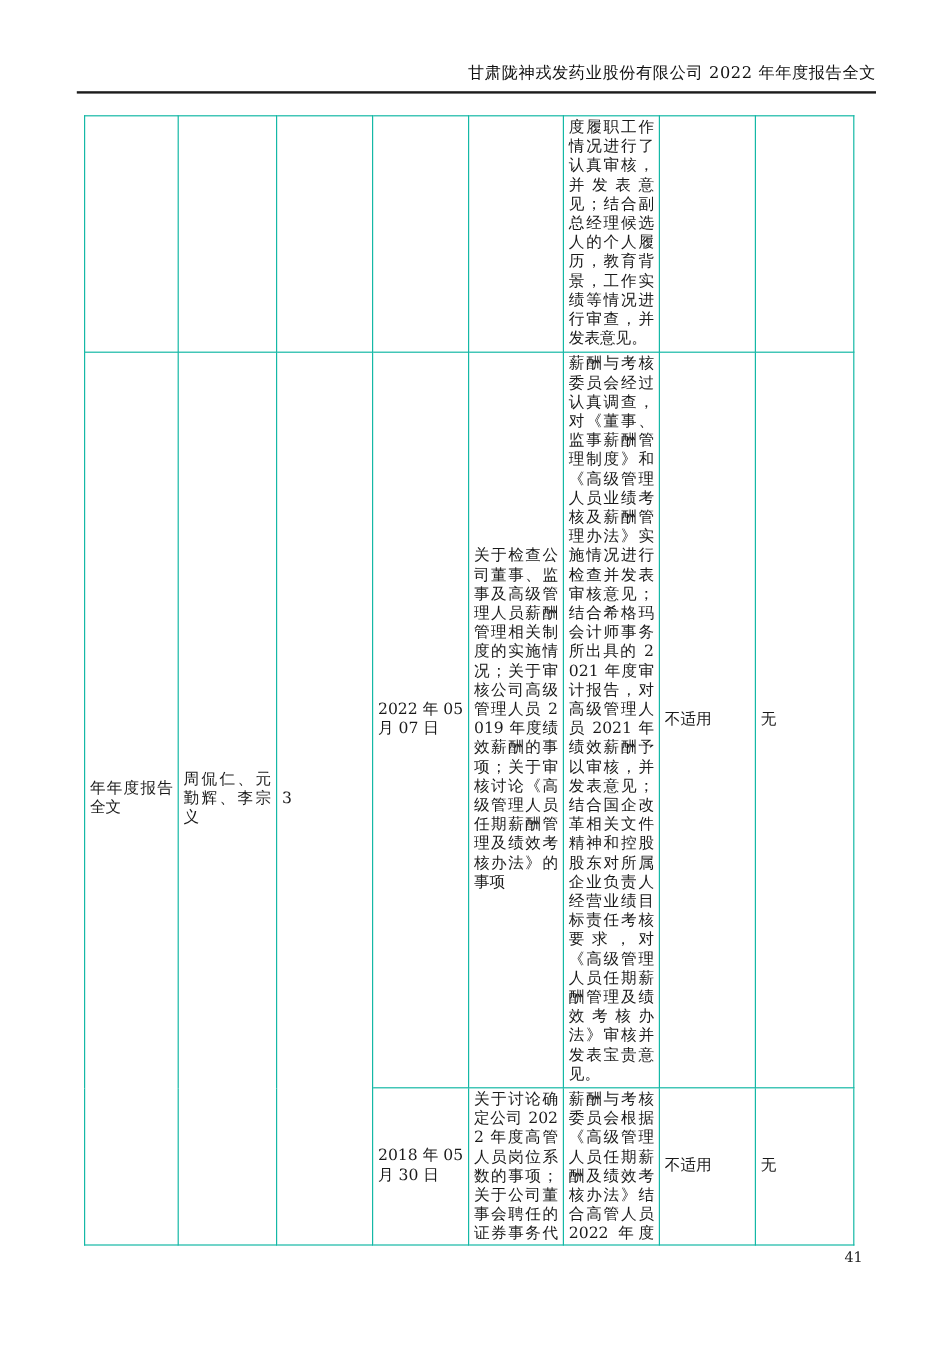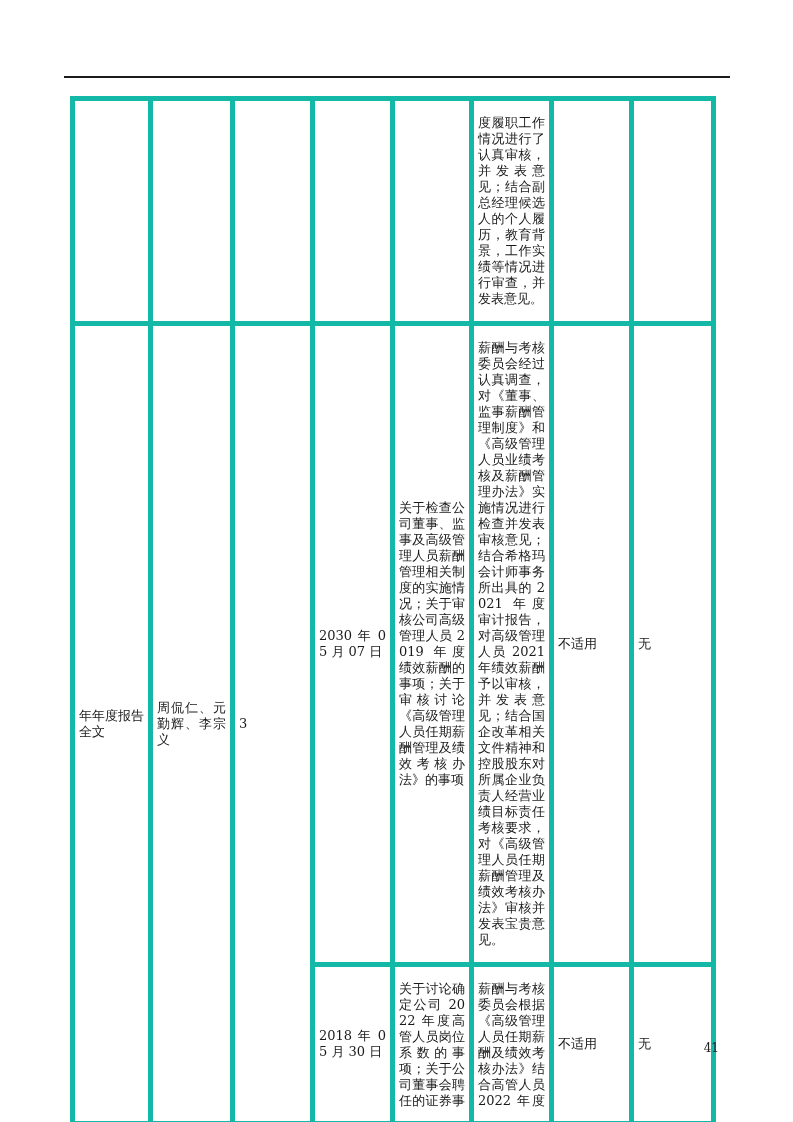--- a/index.html
+++ b/index.html
@@ -28,22 +28,22 @@
   table.committee{
     position:absolute;
     left:70px;top:96px;
     width:641px;
     border-collapse:collapse;
     table-layout:fixed;
     font-size:13px;
     line-height:16px;
   }
   table.committee td{
-    border:5px solid #14b8a6;
-    padding:14px 4px;
+    border:1px solid #14b8a6;
+    padding:2px 4px;
     vertical-align:middle;
     text-align:justify;
     word-break:break-all;
     overflow:hidden;
     color:#1a1a1a;
   }
   td.v-top{vertical-align:top;}
   td.num{text-align:right;padding-right:9px;}
   td.plain{text-align:left;}
   .clipbox{max-height:126px;overflow:hidden;}
@@ -51,20 +51,21 @@
     position:absolute;
     top:1041px;right:74px;
     font-size:12px;color:#222;text-align:right;
   }
 </style>
 </head>
 <body>
 
 <div class="page">
 
+  <div class="doc-header">甘肃陇神戎发药业股份有限公司 2022 年年度报告全文</div>
   <div class="header-rule"></div>
 
   <table class="committee">
     <colgroup>
       <col style="width:78px">
         <col style="width:82px">
         <col style="width:80px">
       <col style="width:80px">
         <col style="width:79px">
         <col style="width:80px">
@@ -80,21 +81,21 @@
         <td></td>
         <td class="v-top">度履职工作情况进行了认真审核，并发表意见；结合副总经理候选人的个人履历，教育背景，工作实绩等情况进行审查，并发表意见。</td>
         <td></td>
         <td></td>
       </tr>
 
       <tr style="height:606px;">
         <td rowspan="2" class="plain">年年度报告全文</td>
         <td rowspan="2" class="plain">周侃仁、元勤辉、李宗义</td>
         <td rowspan="2" class="num">3</td>
-        <td class="plain">2030 年 05 月 07 日</td>
+        <td class="plain">2022 年 05 月 07 日</td>
         <td>关于检查公司董事、监事及高级管理人员薪酬管理相关制度的实施情况；关于审核公司高级管理人员 2019 年度绩效薪酬的事项；关于审核讨论《高级管理人员任期薪酬管理及绩效考核办法》的事项</td>
         <td>薪酬与考核委员会经过认真调查，对《董事、监事薪酬管理制度》和《高级管理人员业绩考核及薪酬管理办法》实施情况进行检查并发表审核意见；结合希格玛会计师事务所出具的 2021 年度审计报告，对高级管理人员 2021 年绩效薪酬予以审核，并发表意见；结合国企改革相关文件精神和控股股东对所属企业负责人经营业绩目标责任考核要求，对《高级管理人员任期薪酬管理及绩效考核办法》审核并发表宝贵意见。</td>
         <td class="plain">不适用</td>
         <td class="plain">无</td>
       </tr>
 
       <tr style="height:130px;">
         <td class="plain">2018 年 05 月 30 日</td>
         <td class="v-top">
           <div class="clipbox">关于讨论确定公司 2022 年度高管人员岗位系数的事项；关于公司董事会聘任的证券事务代表</div>

